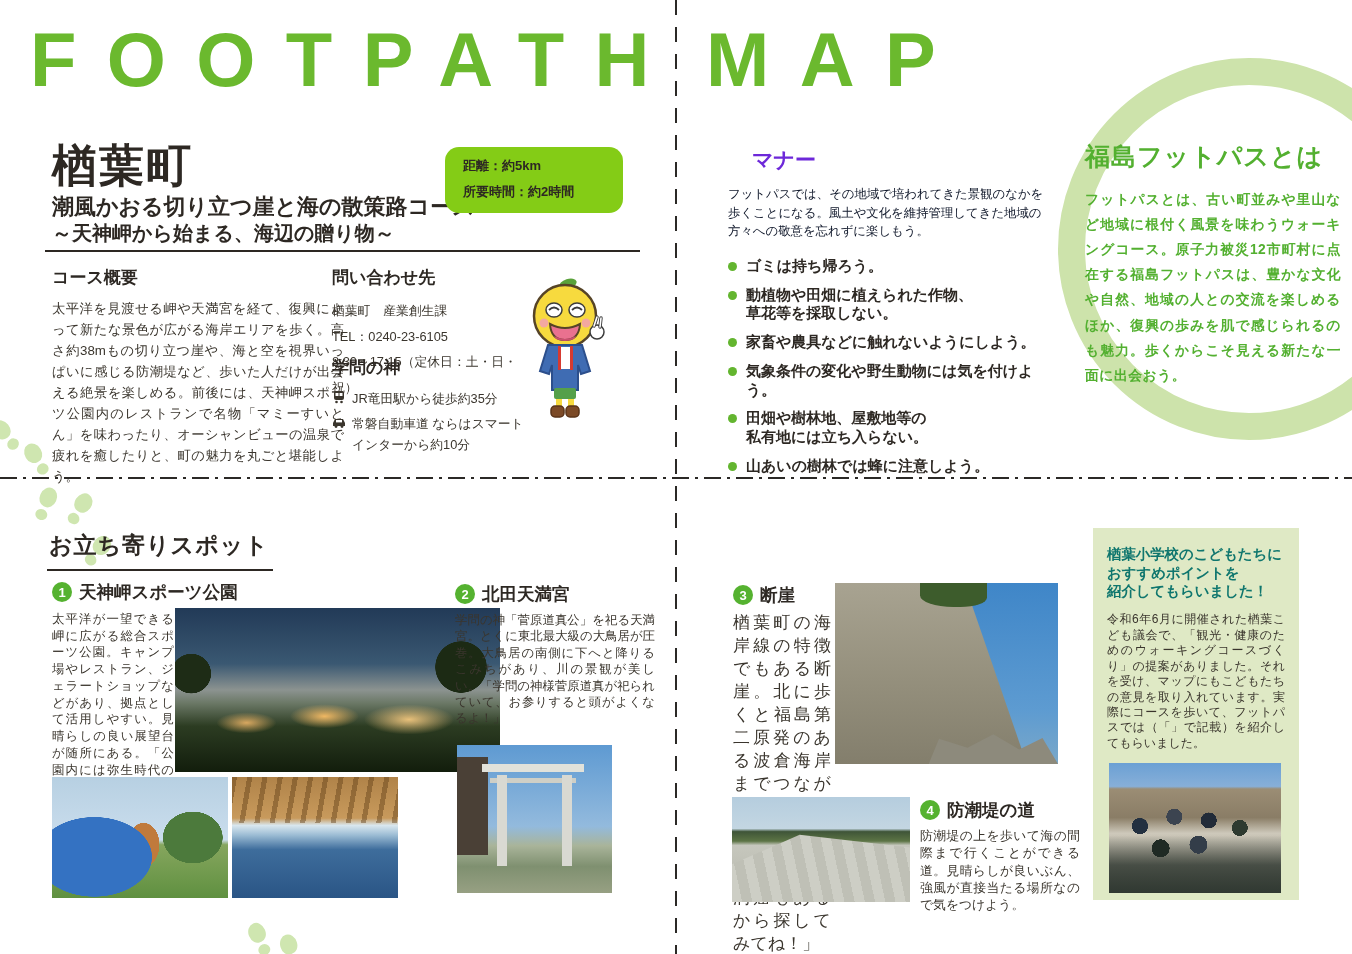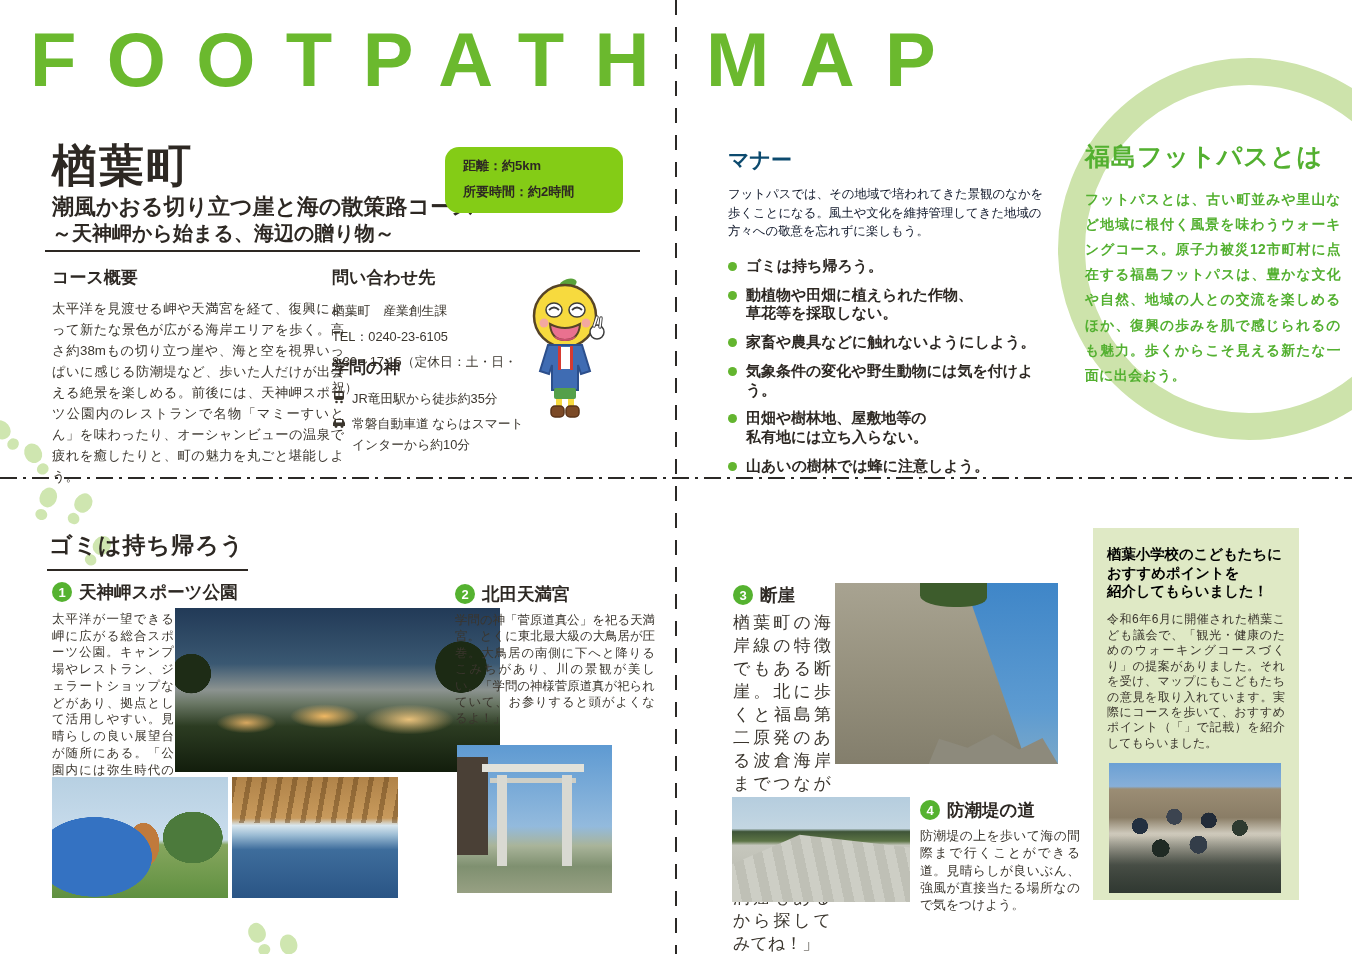--- a/index.html
+++ b/index.html
@@ -25,21 +25,21 @@
   .stat-badge { background:#84cc16; border-radius:14px; display:flex; flex-direction:column; justify-content:flex-start; gap:8px; padding:10px 18px; }
   .stat-badge div { font-size:13px; font-weight:bold; color:#2d2823; }
 
   .sec-h { font-size:17px; font-weight:bold; color:#2d2823; margin-bottom:9px; }
   .body-txt { font-size:13.3px; line-height:1.58; color:#3a352d; text-align:justify; }
   .contact-line { font-size:12.8px; line-height:2.0; color:#3a352d; }
   .access-item { display:flex; gap:6px; font-size:12.8px; line-height:1.65; color:#3a352d; margin-bottom:4px; }
   .access-item svg { flex:0 0 auto; margin-top:2px; }
 
   
-  .manner-h { font-size:21px; font-weight:bold; color:#0c4a6e; }
+  .manner-h { font-size:21px; font-weight:bold; color:#6d28d9;margin-left:24px; }
   .manner-intro { font-size:12.4px; line-height:1.5; color:#0f172a; width:318px; }
   .manner-list { list-style:none; width:330px; }
   .manner-list li { position:relative; padding-left:18px; font-size:15px; font-weight:bold; color:#2d2823;
     line-height:1.25; margin-bottom:10px; white-space:pre-line; }
   .manner-list li::before { content:""; position:absolute; left:0; top:5px; width:9px; height:9px; border-radius:50%; background:#63b52f; }
 
   
   .about-ring { width:382px; height:382px; border:27px solid #cde3ab; border-radius:50%; }
   .about-h { font-size:25px; font-weight:bold; color:#53b030; letter-spacing:1px; }
   .about-body { font-size:13.8px; line-height:1.82; color:#53b030; font-weight:bold; text-align:justify; letter-spacing:.5px; }
@@ -89,21 +89,21 @@
     radial-gradient(circle 8px at 18% 28%, #233040 99%, transparent),
     radial-gradient(circle 8px at 38% 18%, #3c4450 99%, transparent),
     radial-gradient(circle 8px at 58% 22%, #222b38 99%, transparent),
     radial-gradient(circle 8px at 76% 30%, #2e3a30 99%, transparent),
     radial-gradient(circle 9px at 30% 52%, #1f2a24 99%, transparent),
     radial-gradient(circle 9px at 52% 48%, #333d49 99%, transparent),
     linear-gradient(to top, rgba(38,48,42,.9) 0%, rgba(38,48,42,.75) 30%, rgba(38,48,42,0) 62%); }
 
   
   .kids-box { background:#dfe9c5; padding:17px 14px; }
-  .kids-box-h { font-size:14.4px; font-weight:bold; line-height:1.3; color:#000000; white-space:pre-line; }
+  .kids-box-h { font-size:14.4px; font-weight:bold; line-height:1.3; color:#0f766e; white-space:pre-line; }
   .kids-box-body { font-size:12px; line-height:1.29; color:#3a352d; text-align:justify; margin-top:11px; }
 
   
   .footprint { position:absolute; width:20px; height:34px; }
   .footprint::before { content:""; position:absolute; top:0; left:1px; width:17px; height:20px; background:#cfe6b0; border-radius:50% 50% 46% 46%; }
   .footprint::after { content:""; position:absolute; bottom:0; left:4px; width:12px; height:11px; background:#cfe6b0; border-radius:50%; }
 </style>
 </head>
 <body>
 
@@ -210,21 +210,21 @@
     </ul>
   </div>
 
   <div class="abs about-ring" style="left:1058px; top:58px;"></div>
   <div class="abs" style="left:1085px; top:140px; width:256px;">
     <div class="about-h">福島フットパスとは</div>
     <div class="about-body" style="margin-top:14px;">フットパスとは、古い町並みや里山など地域に根付く風景を味わうウォーキングコース。原子力被災12市町村に点在する福島フットパスは、豊かな文化や自然、地域の人との交流を楽しめるほか、復興の歩みを肌で感じられるのも魅力。歩くからこそ見える新たな一面に出会おう。</div>
   </div>
 
   <div class="abs" style="left:47px; top:530px;">
-    <span class="spots-h">ゴミは持ち帰ろう</span>
+    <span class="spots-h">お立ち寄りスポット</span>
   </div>
 
   <div class="abs spot-head" style="left:52px; top:580px;">
     <span class="spot-num">1</span>
     <span class="spot-name">天神岬スポーツ公園</span>
   </div>
   <div class="abs spot-txt" style="left:52px; top:611px; width:122px;">太平洋が一望できる岬に広がる総合スポーツ公園。キャンプ場やレストラン、ジェラートショップなどがあり、拠点として活用しやすい。見晴らしの良い展望台が随所にある。「公園内には弥生時代の天神原遺跡があるよ！」</div>
   <div class="photo photo-camp" style="left:175px; top:608px; width:325px; height:164px;"></div>
   <div class="photo photo-whale" style="left:52px; top:777px; width:176px; height:121px;"></div>
   <div class="photo photo-onsen" style="left:232px; top:777px; width:166px; height:121px;"></div>
@@ -259,19 +259,19 @@
   <div class="abs spot-head" style="left:920px; top:798px;">
     <span class="spot-num">4</span>
     <span class="spot-name">防潮堤の道</span>
   </div>
   <div class="abs spot-txt" style="left:920px; top:827px; width:160px; font-size:12.8px;">防潮堤の上を歩いて海の間際まで行くことができる道。見晴らしが良いぶん、強風が直接当たる場所なので気をつけよう。</div>
 
   <div class="abs kids-box" style="left:1093px; top:528px; width:206px; height:372px;">
     <div class="kids-box-h">楢葉小学校のこどもたちに
 おすすめポイントを
 紹介してもらいました！</div>
-    <div class="kids-box-body">令和6年6月に開催された楢葉こども議会で、「観光・健康のためのウォーキングコースづくり」の提案がありました。それを受け、マップにもこどもたちの意見を取り入れています。実際にコースを歩いて、おすすめポイント（「」で記載）を紹介してもらいました。</div>
+    <div class="kids-box-body">令和6年6月に開催された楢葉こども議会で、「観光・健康のためのウォーキングコースづくり」の提案がありました。それを受け、マップにもこどもたちの意見を取り入れています。実際にコースを歩いて、フットパスでは（「」で記載）を紹介してもらいました。</div>
     <div class="photo photo-kids" style="position:relative; left:2px; margin-top:12px; width:172px; height:130px;">
       <div class="kids-group"></div>
     </div>
   </div>
 
 </div>
 
 </body></html>

